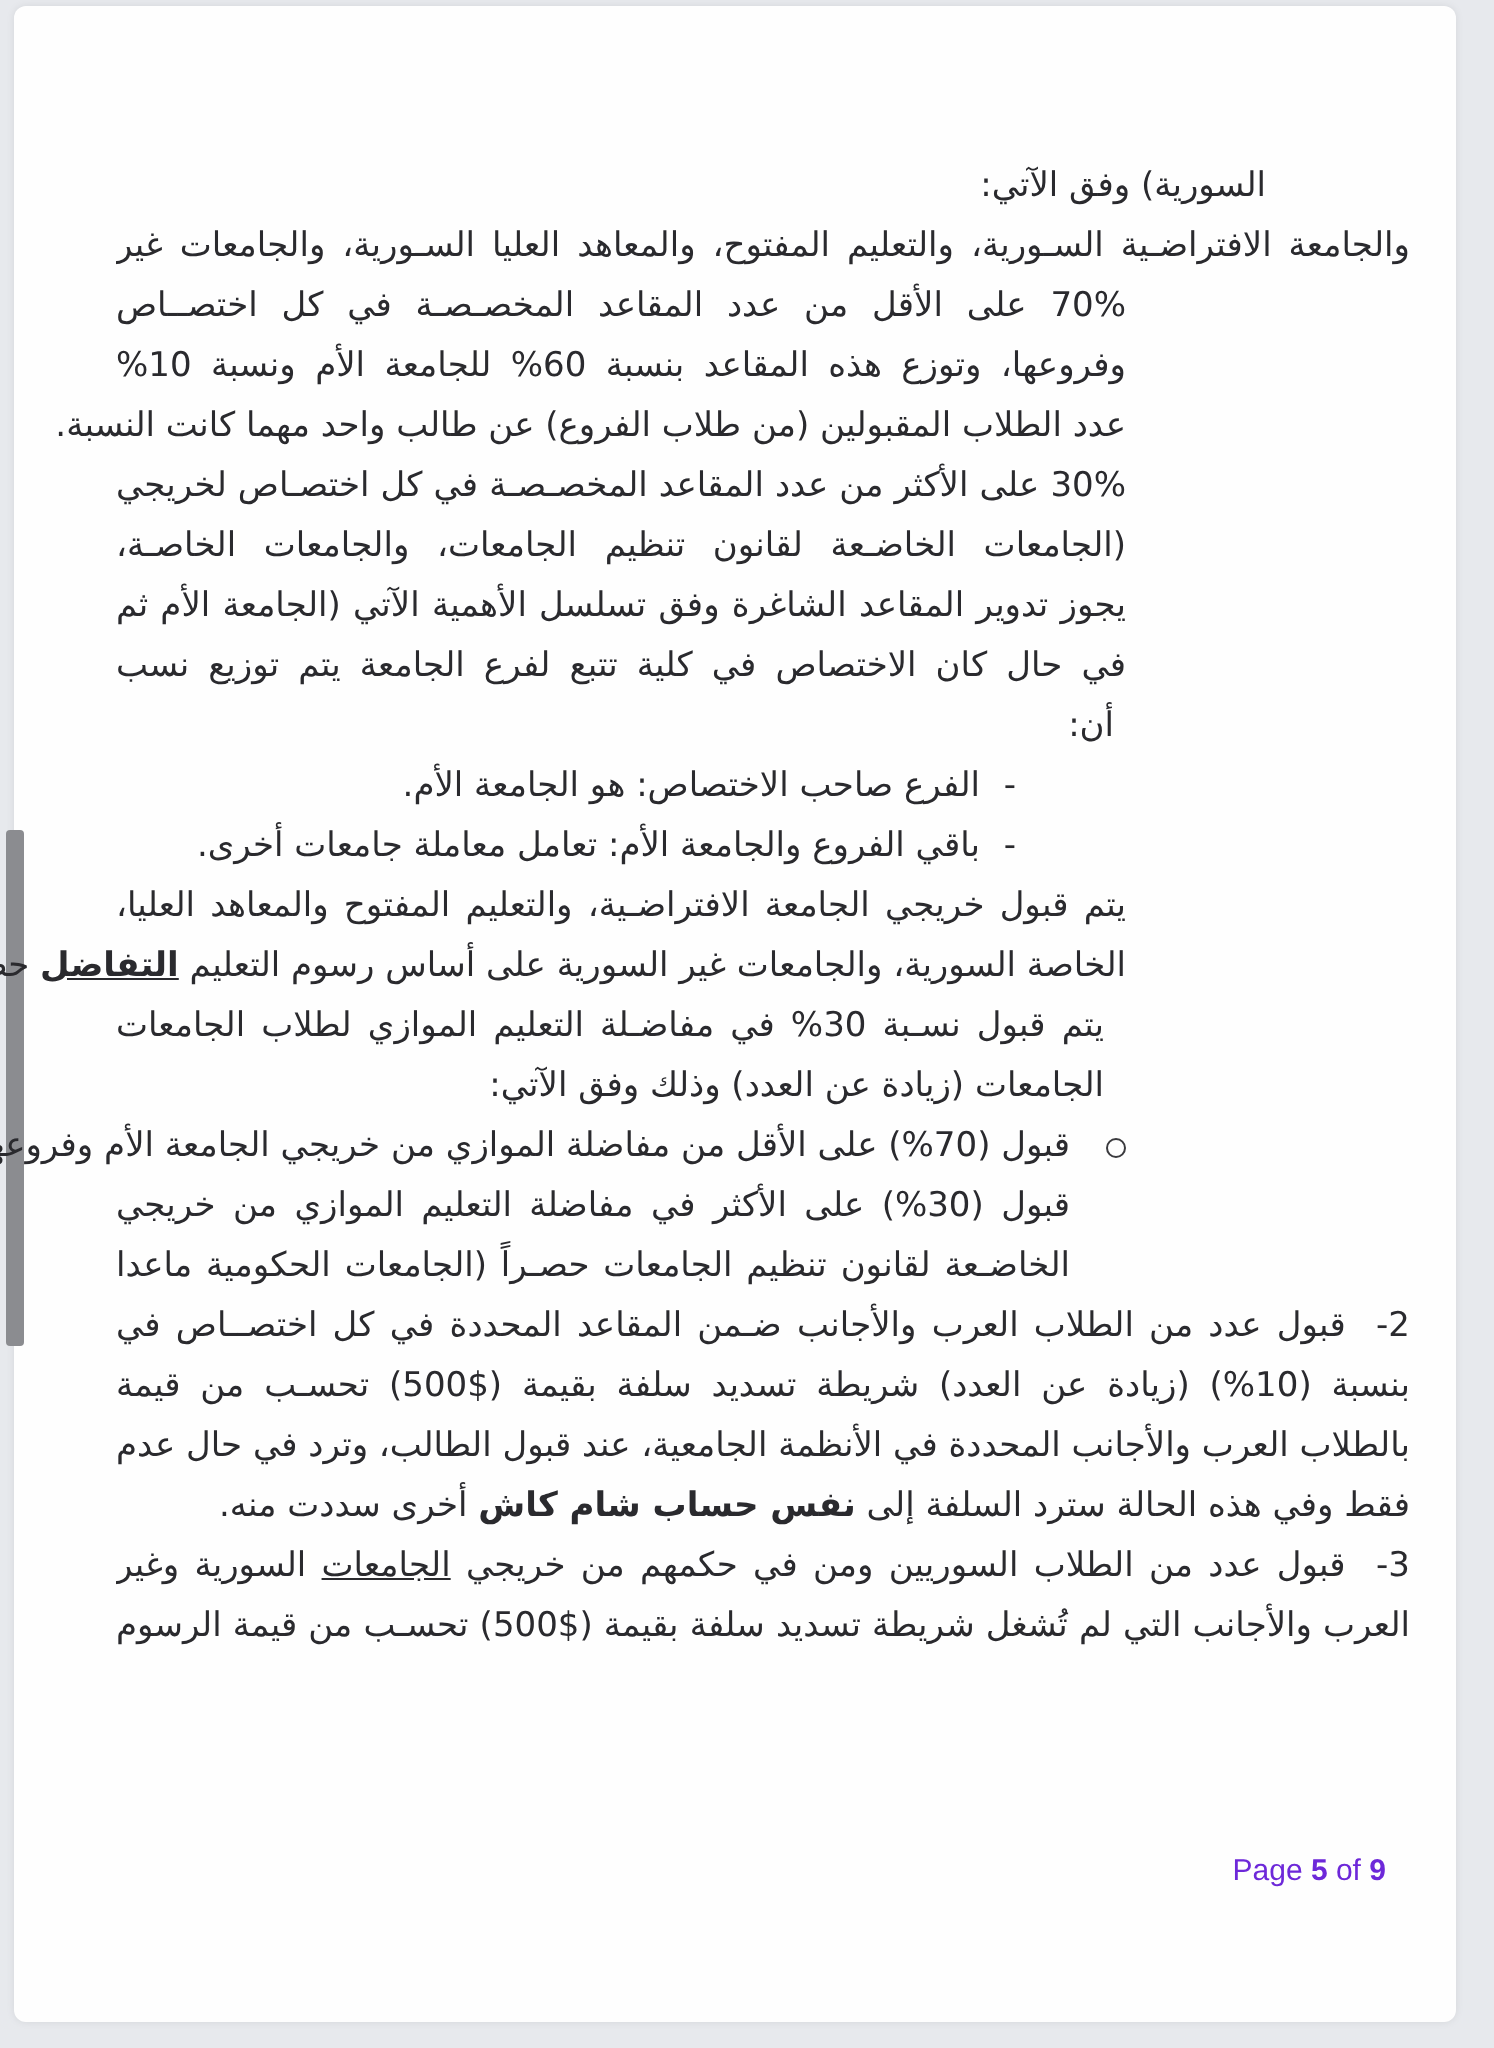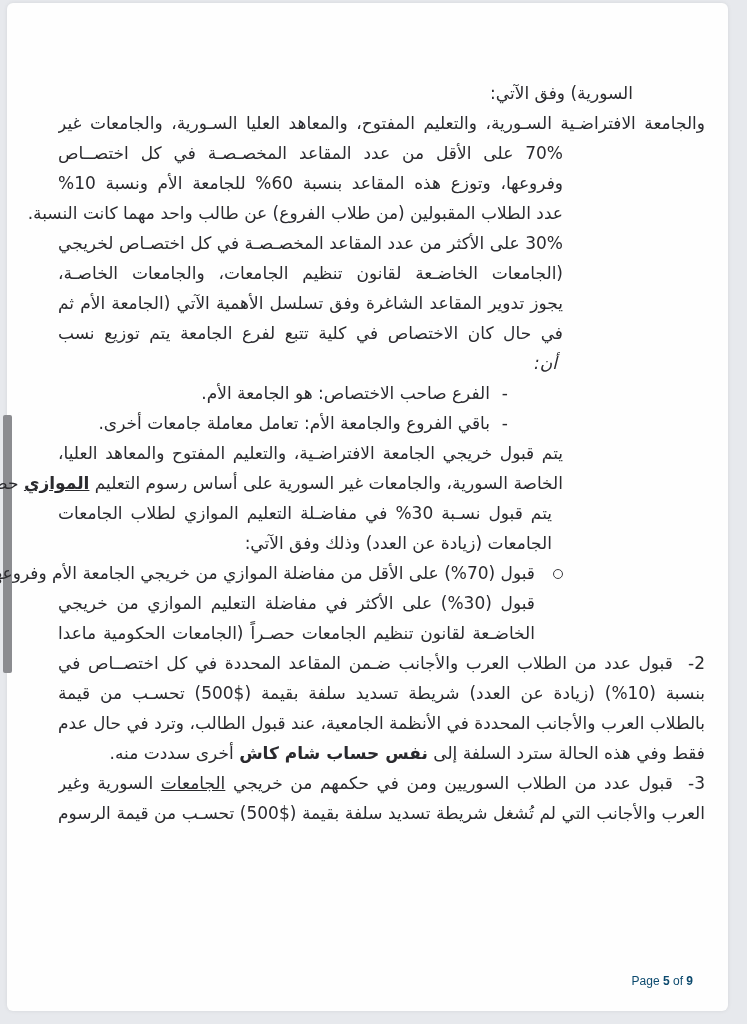--- a/index.html
+++ b/index.html
@@ -27,36 +27,36 @@
     position:relative;
     height:30px;line-height:30px;
     white-space:nowrap;
   }
   .line.j{white-space:normal;text-align:justify;text-align-last:justify;overflow:hidden;}
   .line.r{text-align:right;}
   
   .m0{margin-right:0;}
   .mi{margin-right:72px;}
   .m1{margin-right:142px;}
-  .man{margin-right:148px;font-style:italic;}
+  .man{margin-right:148px;}
   .md{margin-right:215px;}
   .mb{margin-right:153px;}
   .ms{margin-right:170px;}
   .gut{
     position:absolute;top:0;height:30px;line-height:30px;
     color:#2a2a2e;
   }
   .gut.circle{top:11px;height:8px;width:8px;line-height:8px;border:1.4px solid #3a3a3e;border-radius:50%;}
   .gut.g-o{right:-28px;}
   .gut.g-dash{right:-18px;}
   .b{font-weight:bold;}
   .u{text-decoration:underline;}
   .footer{
-    position:absolute;top:974px;right:54px;
-    direction:ltr;font-size:12px;color:#0c4a6e;
+    position:absolute;top:927px;right:54px;
+    direction:ltr;font-size:15px;color:#6d28d9;
     font-family:"Liberation Sans","DejaVu Sans",sans-serif;
   }
 </style>
 </head>
 <body>
 
 <div class="page"></div>
 <div class="scan-bar"></div>
 
 <div class="content" id="content">
@@ -66,21 +66,21 @@
     <div class="line m1 j"><span>وفروعها، وتوزع هذه المقاعد بنسبة 60% للجامعة الأم ونسبة 10% لفروعها، بشرط ألا يقل</span></div>
     <div class="line m1 r"><span>عدد الطلاب المقبولين (من طلاب الفروع) عن طالب واحد مهما كانت النسبة.</span></div>
     <div class="line m1 j"><span>30% على الأكثر من عدد المقاعد المخصـصـة في كل اختصـاص لخريجي الجامعات الأخرى</span></div>
     <div class="line m1 j"><span>(الجامعات الخاضـعة لقانون تنظيم الجامعات، والجامعات الخاصـة، والجامعة الافتراضـية</span></div>
     <div class="line m1 j"><span>يجوز تدوير المقاعد الشاغرة وفق تسلسل الأهمية الآتي (الجامعة الأم ثم فروع الجامعة الأم</span></div>
     <div class="line m1 j"><span>في حال كان الاختصاص في كلية تتبع لفرع الجامعة يتم توزيع نسب الجامعة الأم على اعتبار</span></div>
     <div class="line man r"><span>أن:</span></div>
     <div class="line md r"><span class="gut g-dash">-</span><span>الفرع صاحب الاختصاص: هو الجامعة الأم.</span></div>
     <div class="line md r"><span class="gut g-dash">-</span><span>باقي الفروع والجامعة الأم: تعامل معاملة جامعات أخرى.</span></div>
     <div class="line m1 j"><span>يتم قبول خريجي الجامعة الافتراضـية، والتعليم المفتوح والمعاهد العليا، والجامعات</span></div>
-    <div class="line m1 r"><span>الخاصة السورية، والجامعات غير السورية على أساس رسوم التعليم </span><span class="b u">الموازي</span><span> حصراً.</span></div>
+    <div class="line m1 r"><span>الخاصة السورية، والجامعات غير السورية على أساس رسوم التعليم </span><span class="b u">التفاضل</span><span> حصراً.</span></div>
     <div class="line mb j"><span>يتم قبول نسـبة 30% في مفاضـلة التعليم الموازي لطلاب الجامعات الخاضـعة لقانون تنظيم</span></div>
     <div class="line mb r"><span>الجامعات (زيادة عن العدد) وذلك وفق الآتي:</span></div>
     <div class="line ms r"><span class="gut circle g-o"></span><span>قبول (70%) على الأقل من مفاضلة الموازي من خريجي الجامعة الأم وفروعها.</span></div>
     <div class="line ms j"><span>قبول (30%) على الأكثر في مفاضلة التعليم الموازي من خريجي الجامعات الأخرى الجامعات</span></div>
     <div class="line ms j"><span>الخاضـعة لقانون تنظيم الجامعات حصـراً (الجامعات الحكومية ماعدا الجامعة التي يتم</span></div>
     <div class="line m0 j"><span>2-&nbsp; قبول عدد من الطلاب العرب والأجانب ضـمن المقاعد المحددة في كل اختصــاص في التعليم الموازي</span></div>
     <div class="line m0 j"><span>بنسبة (10%) (زيادة عن العدد) شريطة تسديد سلفة بقيمة ($500) تحسـب من قيمة الرسوم الخاصة</span></div>
     <div class="line m0 j"><span>بالطلاب العرب والأجانب المحددة في الأنظمة الجامعية، عند قبول الطالب، وترد في حال عدم قبوله</span></div>
     <div class="line m0 r"><span>فقط وفي هذه الحالة سترد السلفة إلى </span><span class="b">نفس حساب شام كاش</span><span> أخرى سددت منه.</span></div>
     <div class="line m0 j"><span>3-&nbsp; قبول عدد من الطلاب السوريين ومن في حكمهم من خريجي </span><span class="u">الجامعات</span><span> السورية وغير السورية في مقاعد</span></div>

